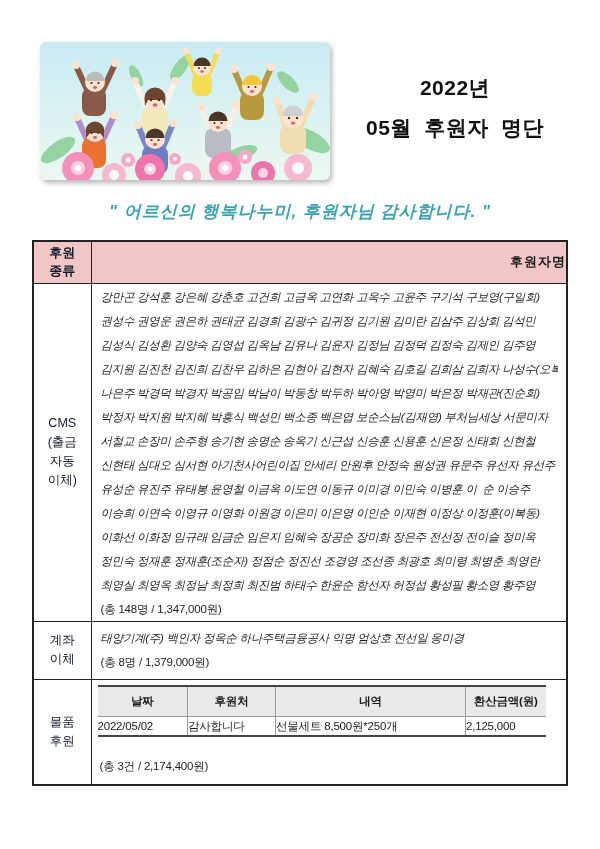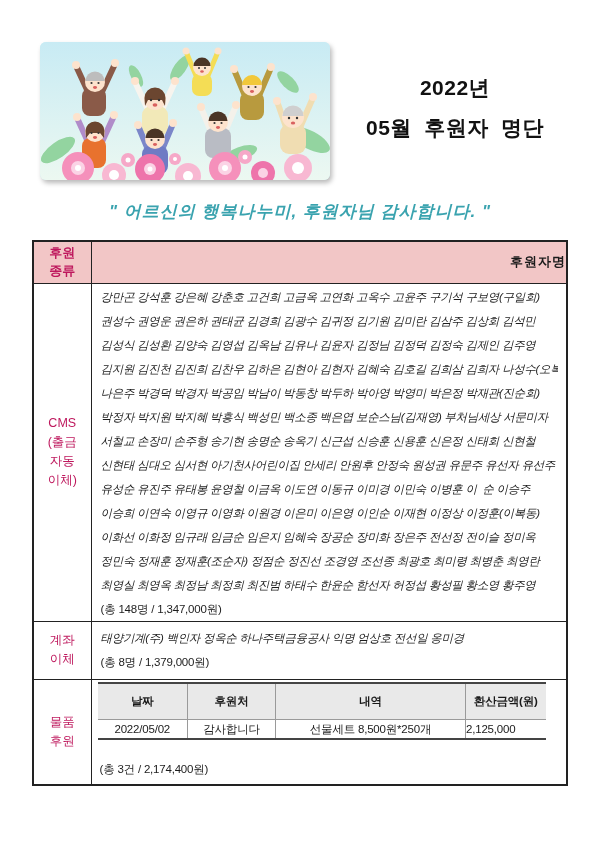--- a/index.html
+++ b/index.html
@@ -14,38 +14,38 @@
   .title-line { font-size:21px; font-weight:bold; color:#111; letter-spacing:0.5px; line-height:40px; word-spacing:6px; }
 
   .quote { position:absolute; left:0; top:200px; width:600px; text-align:center;
       color:#3aa3af; font-size:17px; font-weight:bold; font-style:italic; letter-spacing:1px; }
 
   
   table.main { position:absolute; left:32px; top:240px; width:536px; border-collapse:collapse; table-layout:fixed; }
   table.main, table.main td, table.main th { border:1px solid #222; }
   table.main { border:2px solid #222; }
   td.label-cell { width:58px; text-align:center; vertical-align:middle;
-      font-size:12.5px; line-height:19px; color:#be185d; }
+      font-size:12.5px; line-height:19px; color:#0f172a; }
   tr.head-row td { background:#f2c6c6; font-weight:bold; font-size:13px; }
   tr.head-row td.label-cell { line-height:18px; }
   tr.head-row { height:42px; }
   td.donors-head { text-align:right; vertical-align:middle; letter-spacing:1px; }
 
   td.cms-cell { height:336px; vertical-align:top; padding:1px 8px 0 9px; }
   .name-line { white-space:pre; font-size:11.5px; letter-spacing:-0.3px; line-height:24px; overflow:hidden; color:#1c1c1c;font-style:italic; }
 
   td.bank-cell { height:58px; vertical-align:middle; padding:0 8px 0 9px; }
   td.bank-cell .name-line { line-height:24px; }
 
   td.goods-cell { height:106px; vertical-align:middle; padding:2px 0 2px 0; }
   table.goods { border-collapse:collapse; margin-left:6px; width:448px; table-layout:fixed;
       border-top:2px solid #444; border-bottom:2px solid #444; }
   table.goods td, table.goods th { border:1px solid #9a9a9a; font-size:11.5px; letter-spacing:-0.2px; }
-  table.goods th { background:#e9e9e9; font-weight:600; height:36px; border-top:none; }
-  table.goods td { height:20px; text-align:center; }
+  table.goods th { background:#e9e9e9; font-weight:600; height:30px; border-top:none; }
+  table.goods td { height:20px; text-align:left; }
   table.goods td.amount { text-align:left; padding-right:10px; }
   table.goods tr > *:first-child { border-left:none; }
   table.goods tr > *:last-child { border-right:none; }
   table.goods tr:last-child td { border-bottom:none; }
   .goods-total { margin:17px 0 0 8px; }
 
   .total-line { white-space:pre; font-size:11.5px; letter-spacing:-0.2px; line-height:24px; color:#1c1c1c; }
 </style>
 </head>
 <body>

